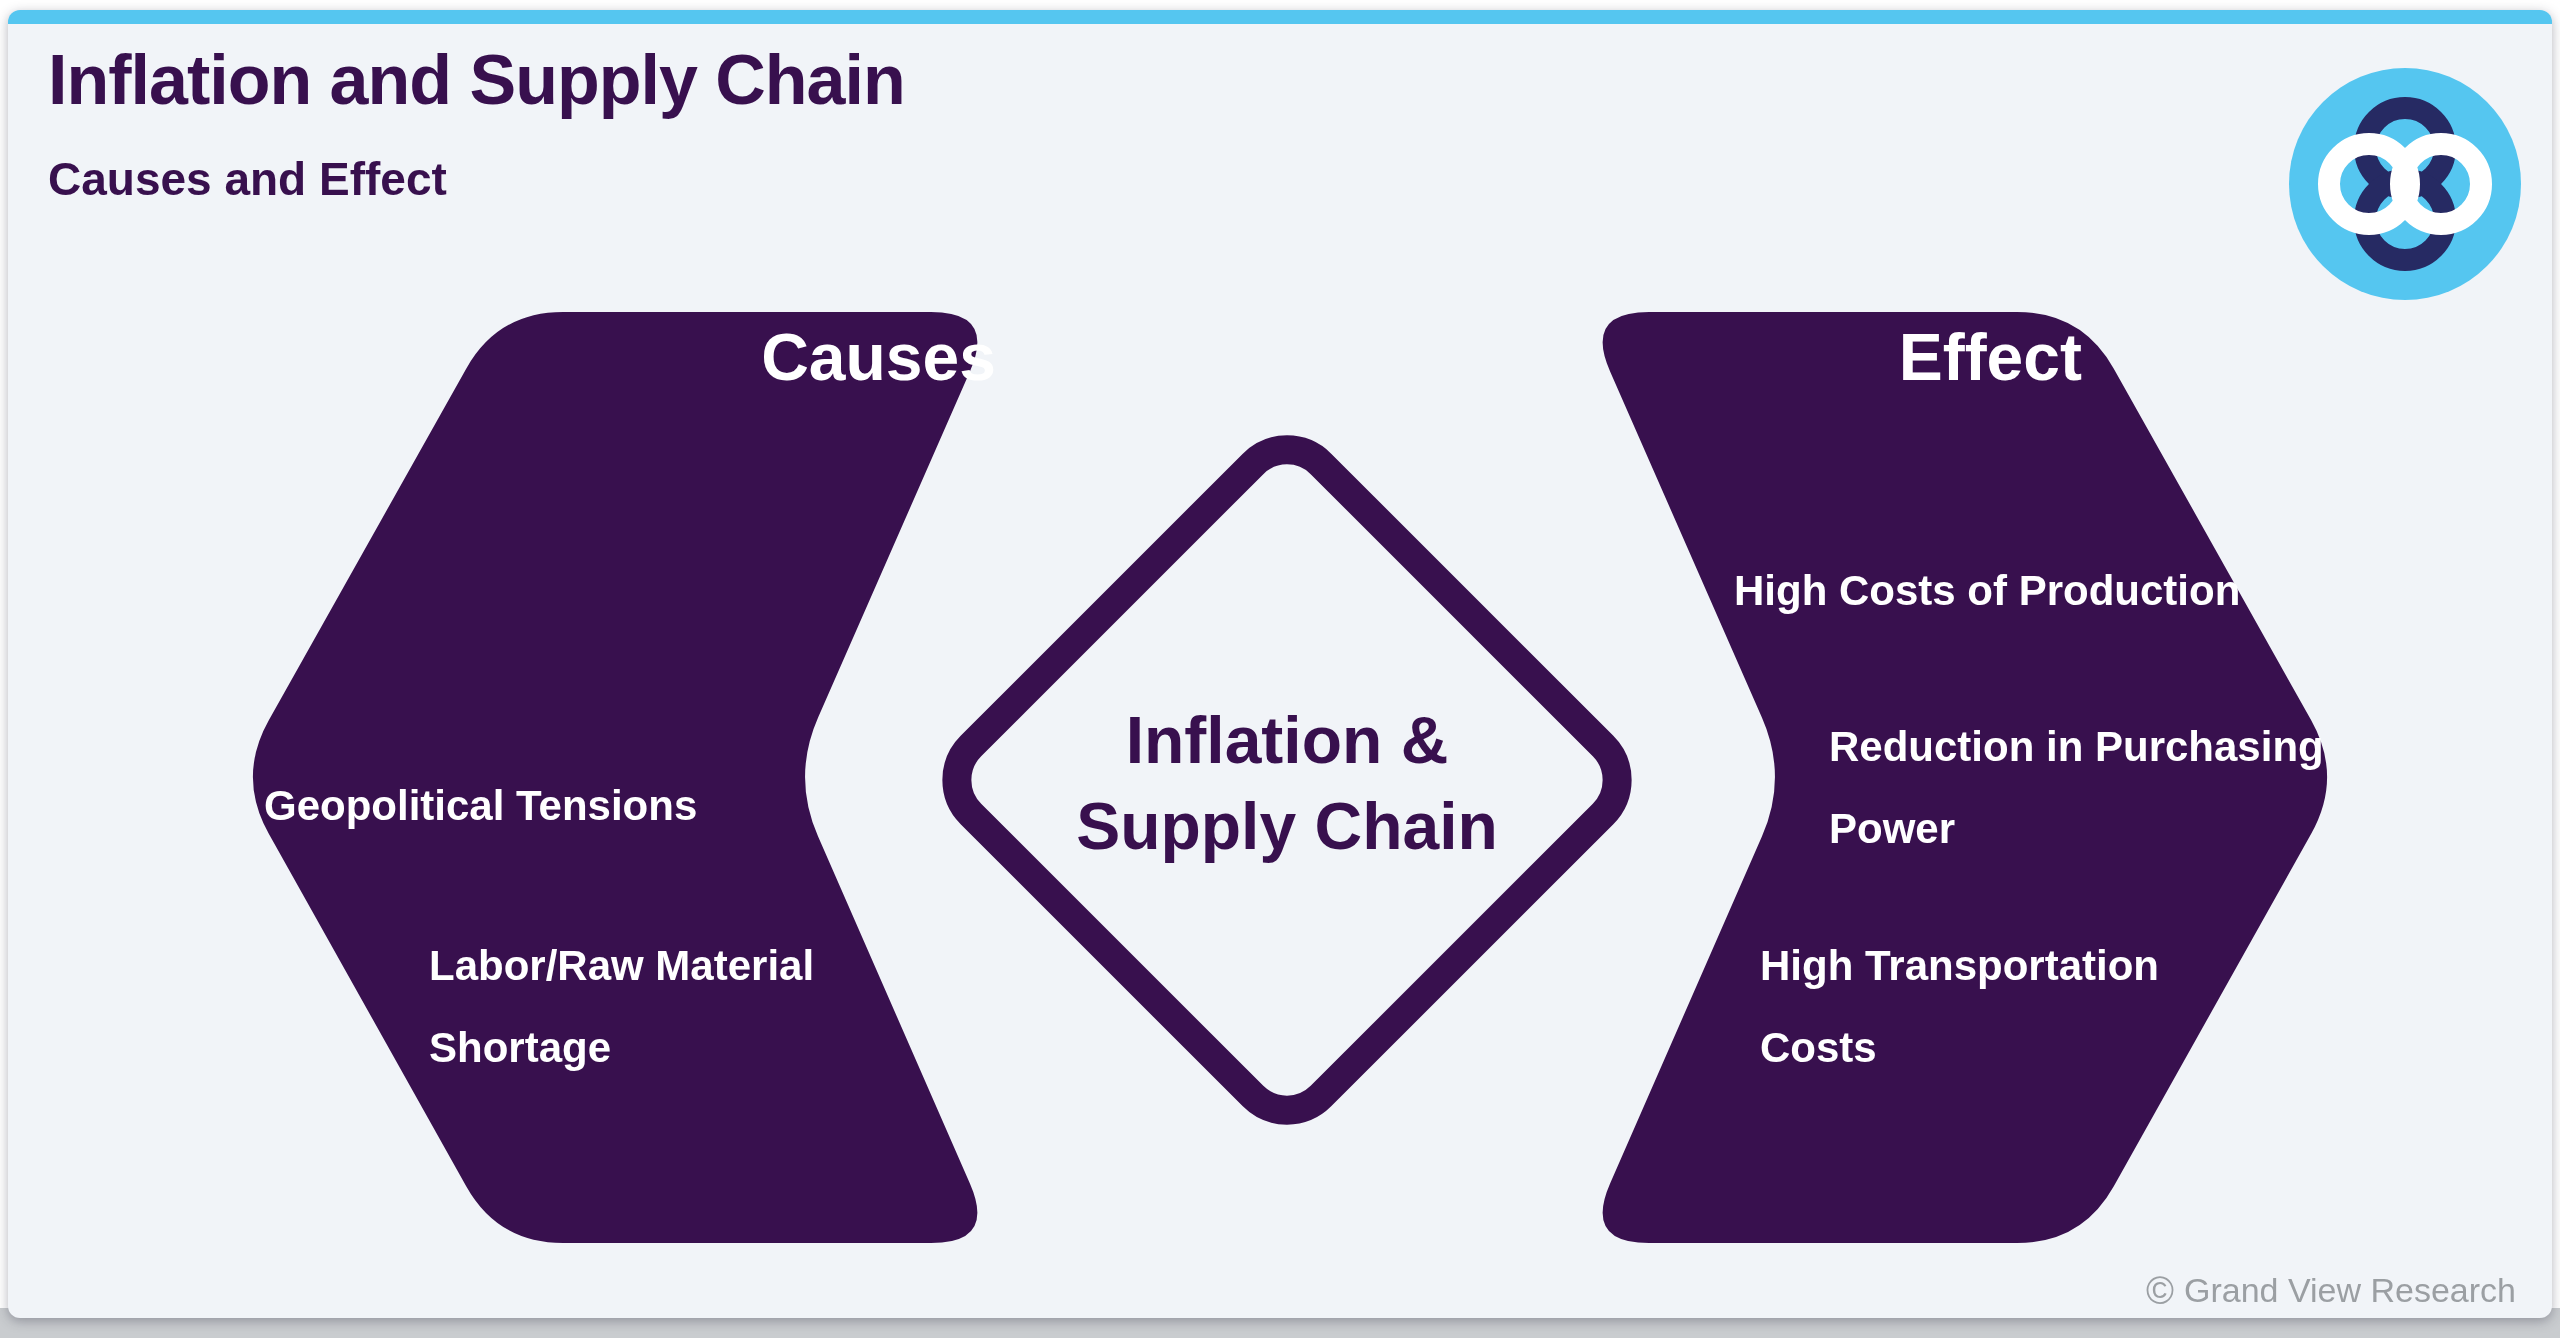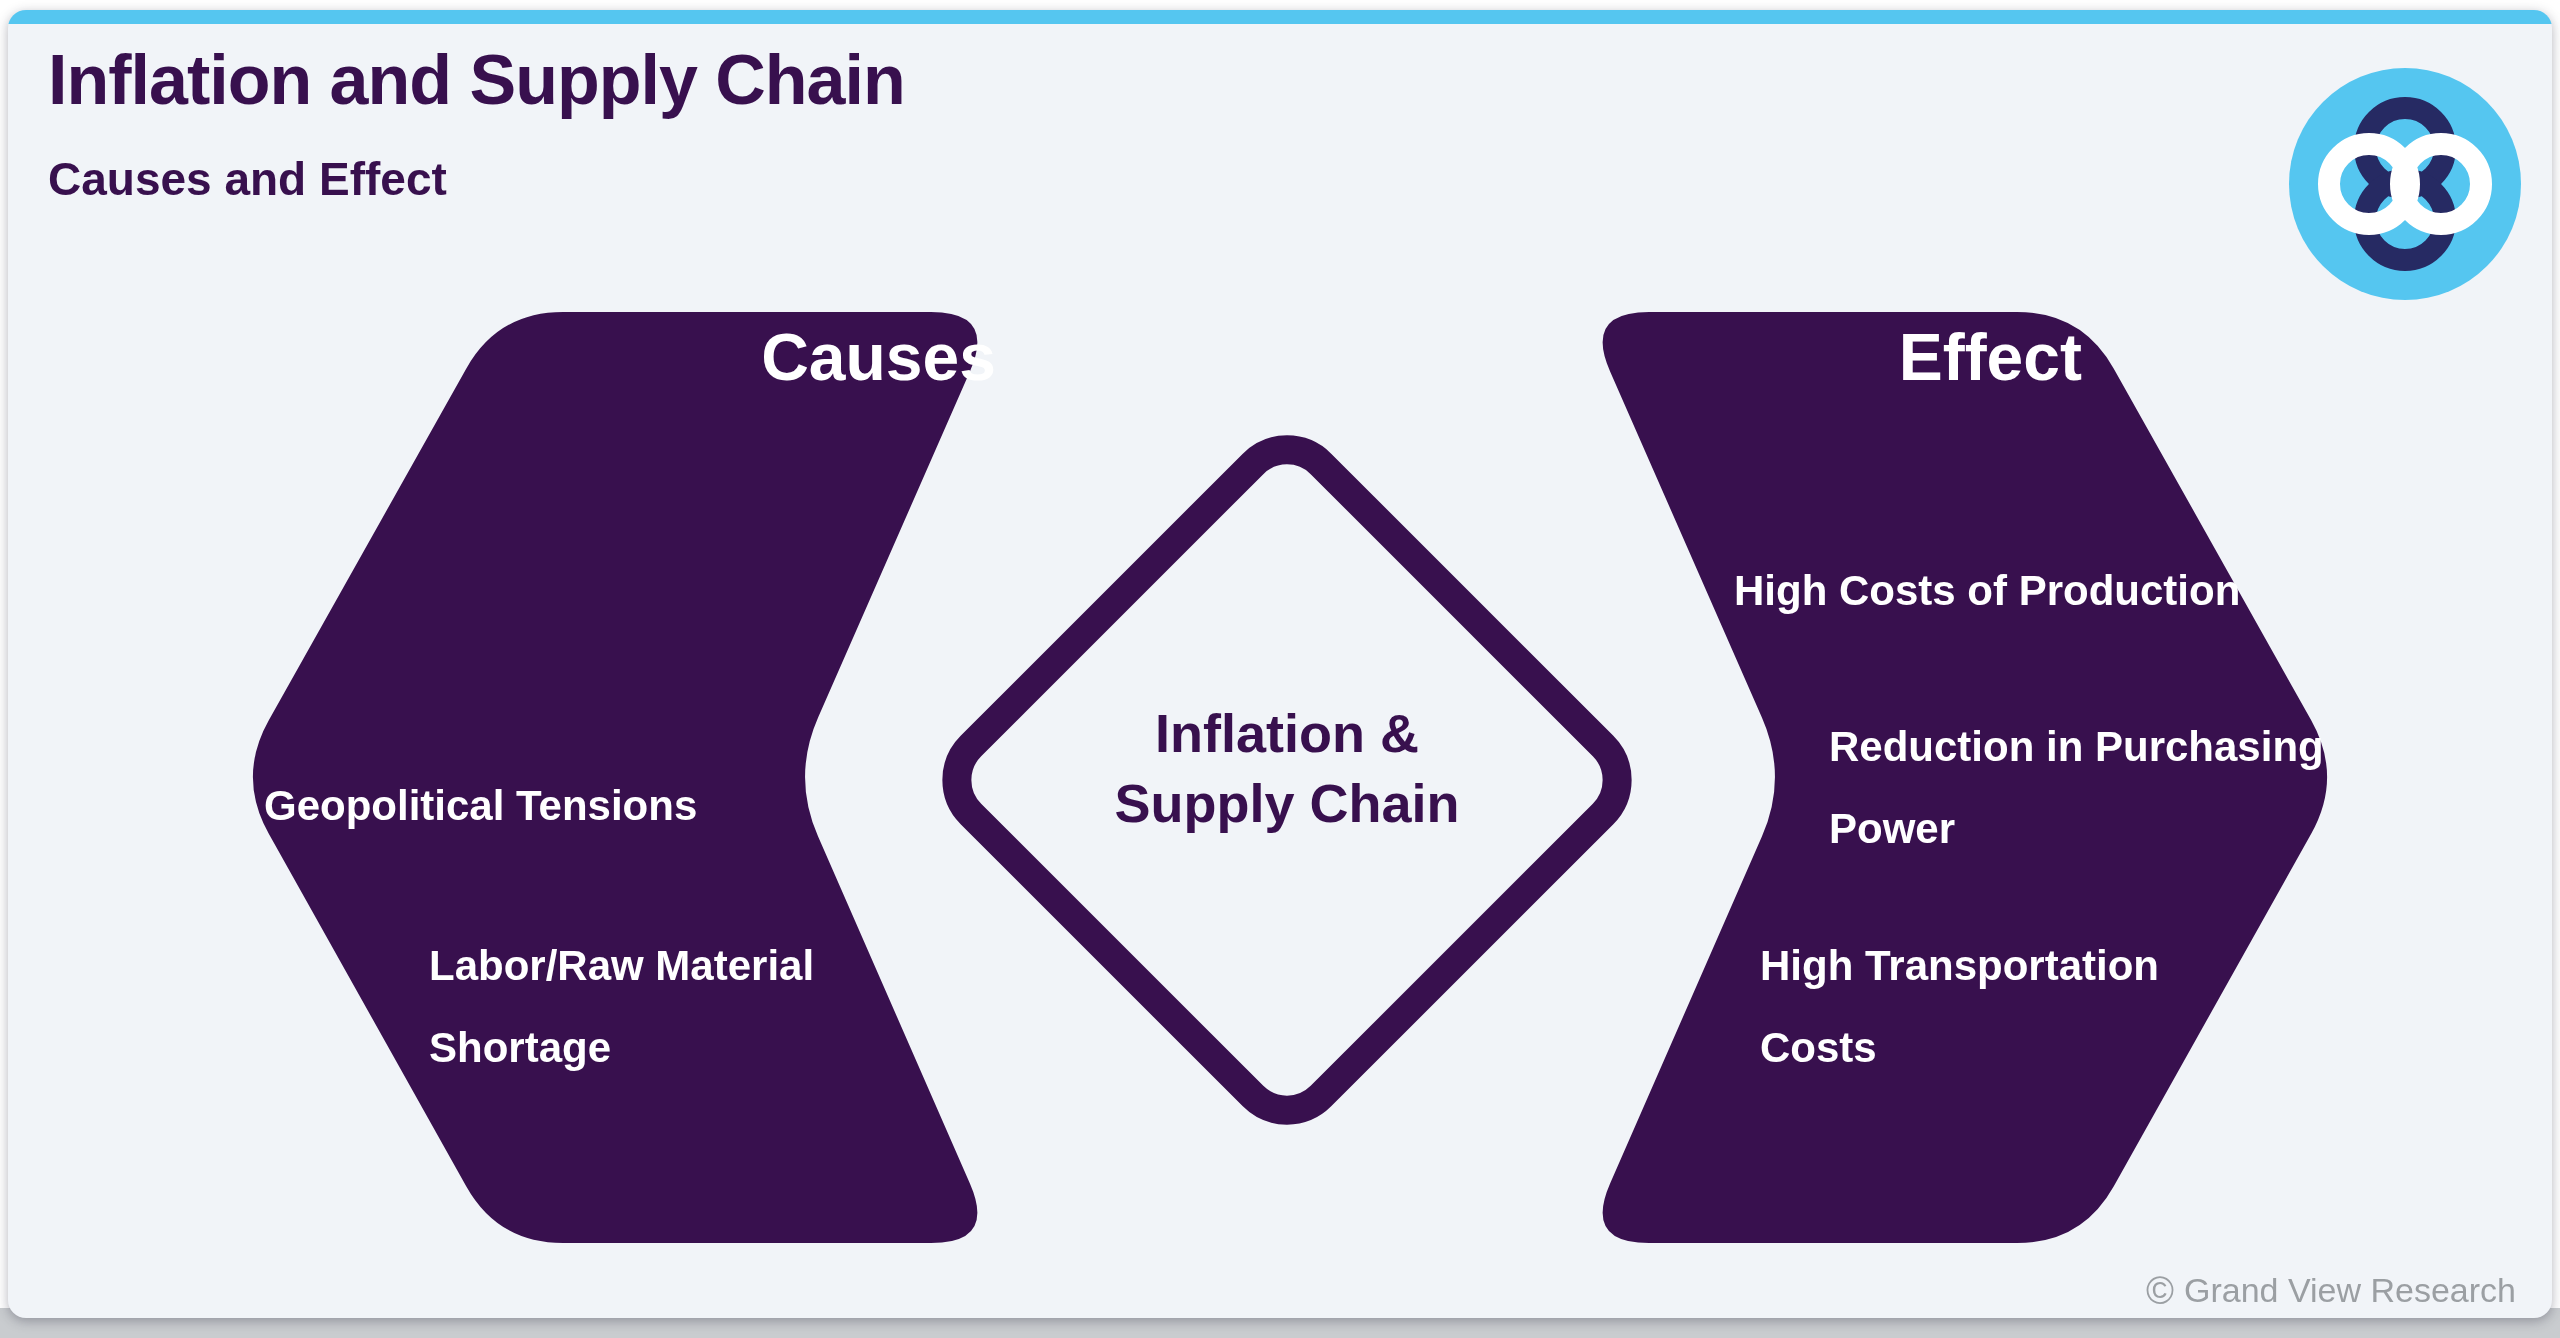--- a/index.html
+++ b/index.html
@@ -8,21 +8,21 @@
     background:#ffffff;
     font-family:"Liberation Sans", sans-serif;
   }
   .bottom-strip{
     position:absolute;left:0;right:0;bottom:0;height:30px;
     background:#c9cccf;
   }
   .card{
     position:absolute;left:8px;right:8px;top:10px;bottom:20px;
     background:var(--card-bg,#f1f4f8);
-    border-radius:18px;
+    border-radius:12px;
     box-shadow:0 3px 12px rgba(40,40,60,.35);
     overflow:hidden;
   }
   .topbar{
     position:absolute;top:0;left:0;right:0;height:14px;
     background:var(--light-blue,#55c6f0);
   }
   .page-title{
     position:absolute;left:40px;top:30px;
     font-size:70px;font-weight:bold;letter-spacing:-1px;
@@ -48,21 +48,21 @@
   }
   .item{
     position:absolute;
     font-size:42px;font-weight:bold;color:#ffffff;
     line-height:82px;
   }
   .item.single{line-height:1.2;white-space:nowrap;}
   .center-label{
     position:absolute;left:979px;top:688px;width:600px;
     text-align:center;
-    font-size:54px;font-weight:bold;
+    font-size:66px;font-weight:bold;
     color:var(--purple,#38104e);
     line-height:1.3;
   }
   .logo{position:absolute;left:2277px;top:54px;}
   .logo-bg{fill:var(--light-blue,#55c6f0);}
   .logo-navy-ring{stroke:var(--logo-navy,#262a63);fill:none;}
   .logo-white-ring{stroke:#ffffff;fill:none;}
   .credit{
     position:absolute;right:36px;bottom:8px;
     display:flex;align-items:center;gap:10px;

